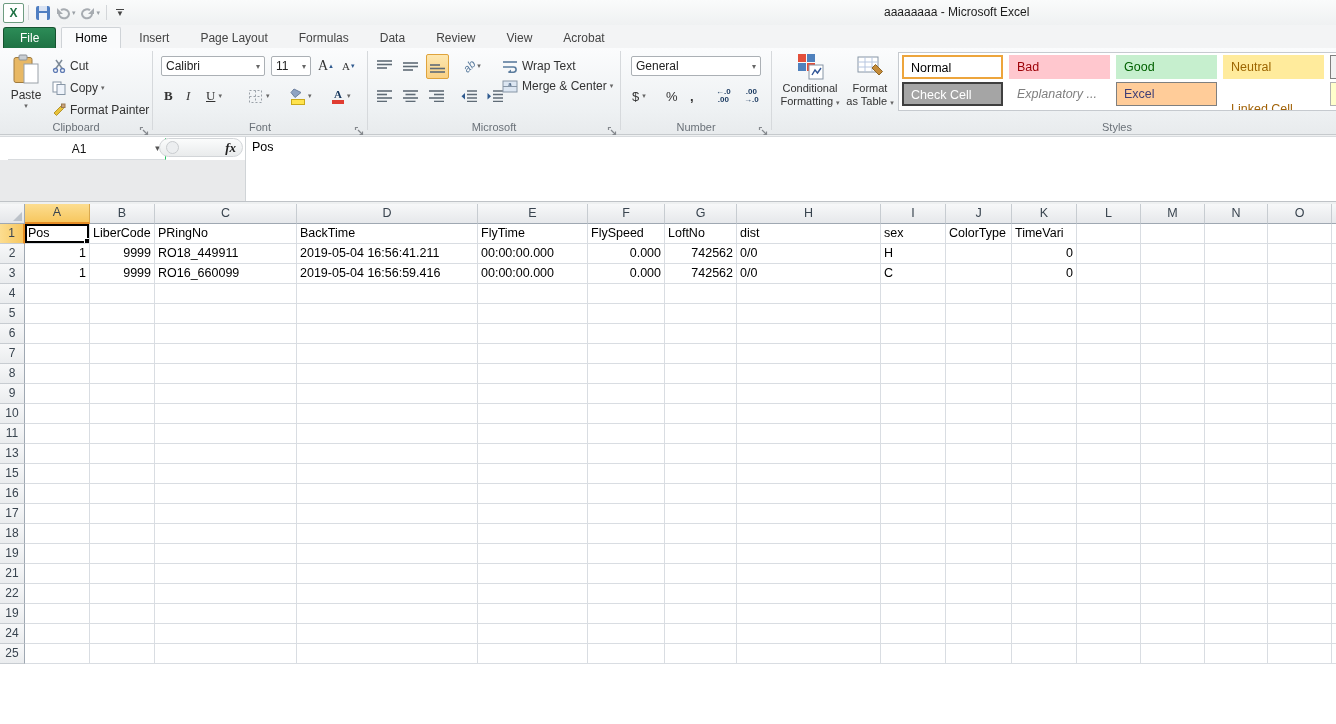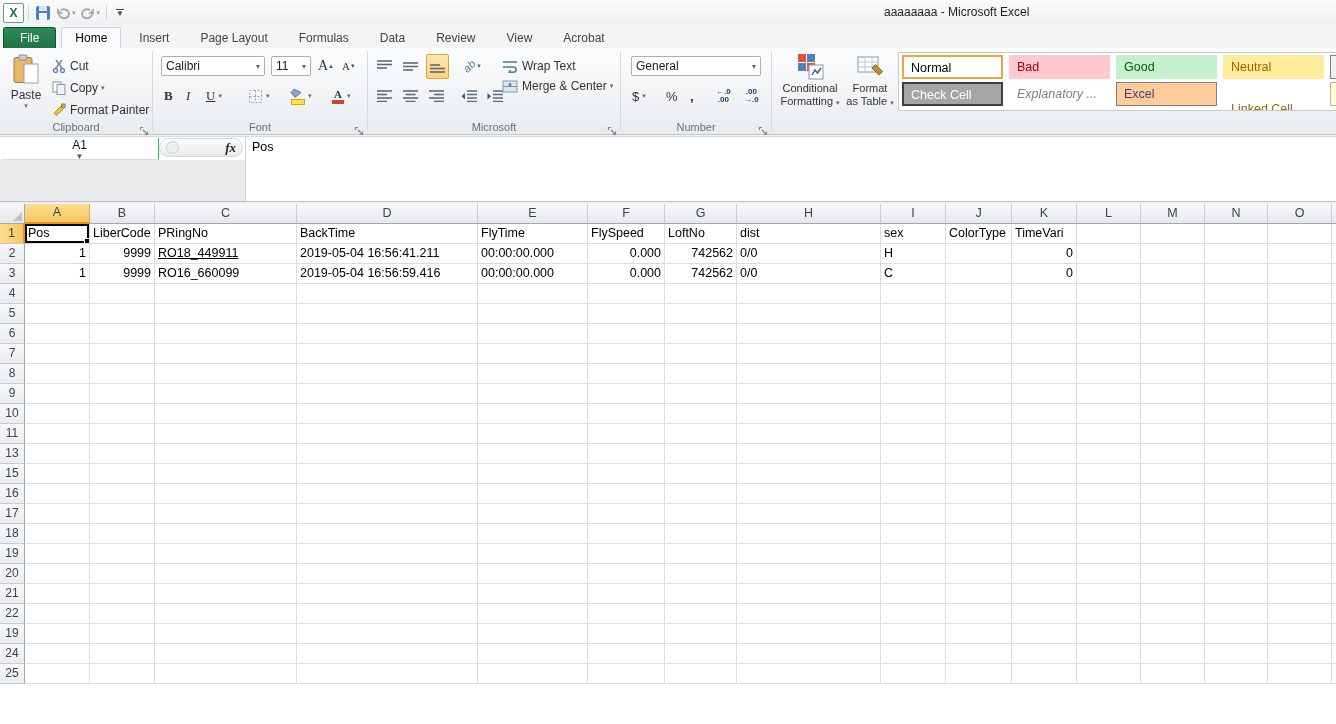--- a/index.html
+++ b/index.html
@@ -50,21 +50,21 @@
   .fcol .cbar{width:12px;height:4px;margin-top:1px;}
   .active-tool{background:linear-gradient(#fde7b0,#fad184);border:1px solid #dfa33c;border-radius:2px;}
   .dectxt{font-size:8px;color:#17375e;line-height:8px;text-align:center;font-weight:bold;}
   
   .bigbtn{position:absolute;top:5px;display:flex;flex-direction:column;align-items:center;font-size:11px;color:#333;line-height:13px;text-align:center;}
   .bigbtn svg{margin-bottom:2px;}
   .style-frame{position:absolute;left:126px;top:4px;right:-2px;height:57px;background:#fff;border:1px solid #c6cacf;overflow:hidden;}
   .sg-cell{position:absolute;width:101px;height:24px;box-sizing:border-box;font-size:12.5px;line-height:22px;padding-left:7px;overflow:hidden;white-space:nowrap;border:1px solid transparent;}
   
   .fbar{position:absolute;top:136px;left:0;right:0;height:66px;background:#fff;border-top:1px solid #d8dbde;border-bottom:1px solid #bfc3c7;box-sizing:border-box;}
-  .namebox{position:absolute;left:1px;top:1px;width:157px;height:21px;background:#fff;border-right:1px solid #22c55e;border-bottom:1px solid #d8dbde;display:flex;align-items:center;font-size:12px;color:#111;flex-direction:column;}
+  .namebox{position:absolute;left:8px;top:1px;width:157px;height:21px;background:#fff;border-right:1px solid #22c55e;border-bottom:1px solid #d8dbde;display:flex;align-items:center;font-size:12px;color:#111;}
   .namebox .nm{flex:1;text-align:center;}
   .nb-arrow{width:15px;font-size:8px;color:#555;text-align:center;}
   .fx-pill{position:absolute;left:159px;top:1px;width:84px;height:19px;border:1px solid #d2d5d8;border-radius:10px;background:linear-gradient(#fbfcfc,#e9ebec);display:flex;align-items:center;padding:0 6px;box-sizing:border-box;}
   .pill-circle{width:11px;height:11px;border-radius:50%;background:#eceef0;border:1px solid #c9cccf;}
   .fx-txt{margin-left:auto;font-size:13px;font-style:italic;font-family:"Liberation Serif",serif;color:#222;font-weight:bold;}
   .fbar-left-fill{position:absolute;left:0;top:23px;width:245px;bottom:0;background:#e9eaeb;}
   .fx-divider{position:absolute;left:245px;top:0;bottom:0;width:1px;background:#d0d4d7;}
   .formula-input{position:absolute;left:252px;top:3px;right:4px;font-size:12.5px;color:#000;}
   
   #grid{position:absolute;top:204px;left:0;width:1336px;height:520px;background:#fff;overflow:hidden;}
@@ -414,20 +414,21 @@
           <div class="sg-cell" style="left: 110px; top: 2px; background: rgb(255, 199, 206); color: rgb(156, 0, 6);">Bad</div>
           <div class="sg-cell" style="left: 217px; top: 2px; background: rgb(198, 239, 206); color: rgb(0, 97, 0);">Good</div>
           <div class="sg-cell" style="left: 324px; top: 2px; background: rgb(255, 235, 156); color: rgb(156, 101, 0);">Neutral</div>
           <div class="sg-cell" style="left: 431px; top: 2px; background: rgb(242, 242, 242); color: rgb(250, 125, 0); border: 1px solid rgb(127, 127, 127);">Ca</div>
           <div class="sg-cell" style="left: 3px; top: 29px; background: rgb(165, 165, 165); color: rgb(255, 255, 255); border: 2px solid rgb(63, 63, 63);">Check Cell</div>
           <div class="sg-cell" style="left: 110px; top: 29px; background: rgb(255, 255, 255); color: rgb(127, 127, 127); font-style: italic;">Explanatory ...</div>
           <div class="sg-cell" style="left: 217px; top: 29px; background: rgb(255, 204, 153); color: rgb(63, 63, 118); border: 1px solid rgb(127, 127, 127);">Excel</div>
           <div class="sg-cell" style="left: 324px; top: 44px; background: rgb(255, 255, 255); color: #a16207; border-bottom: 4px double rgb(250, 125, 0);">Linked Cell</div>
           <div class="sg-cell" style="left: 431px; top: 29px; background: rgb(255, 255, 204); color: rgb(31, 31, 31); border: 1px solid rgb(178, 178, 178);">Ne</div>
         </div>
+      <div class="glabel styles-label">Styles</div>
     </div>
   </div>
 
   <div class="fbar">
     <div class="namebox">
       <span class="nm">A1</span>
       <span class="nb-arrow">▼</span>
     </div>
     <div class="fx-pill">
       <span class="pill-circle"></span>
@@ -476,21 +477,21 @@
         <div class="g-cell" style="width: 64px;"></div>
         <div class="g-cell" style="width: 64px;"></div>
         <div class="g-cell" style="width: 63px;"></div>
         <div class="g-cell" style="width: 64px;"></div>
         <div class="g-cell" style="width: 8px;"></div>
       </div>
       <div class="g-row">
         <div class="rh">2</div>
         <div class="g-cell ar" style="width: 65px;">1</div>
         <div class="g-cell ar" style="width: 65px;">9999</div>
-        <div class="g-cell" style="width: 142px; text-decoration: underline;">RO18_449911</div>
+        <div class="g-cell" style="width: 142px;">RO18_449911</div>
         <div class="g-cell" style="width: 181px;">2019-05-04 16:56:41.211</div>
         <div class="g-cell" style="width: 110px;">00:00:00.000</div>
         <div class="g-cell ar" style="width: 77px;">0.000</div>
         <div class="g-cell ar" style="width: 72px;">742562</div>
         <div class="g-cell" style="width: 144px;">0/0</div>
         <div class="g-cell" style="width: 65px;">H</div>
         <div class="g-cell" style="width: 66px;"></div>
         <div class="g-cell ar" style="width: 65px;">0</div>
         <div class="g-cell" style="width: 64px;"></div>
         <div class="g-cell" style="width: 64px;"></div>
@@ -777,39 +778,20 @@
         <div class="g-cell" style="width: 65px;"></div>
         <div class="g-cell" style="width: 66px;"></div>
         <div class="g-cell" style="width: 65px;"></div>
         <div class="g-cell" style="width: 64px;"></div>
         <div class="g-cell" style="width: 64px;"></div>
         <div class="g-cell" style="width: 63px;"></div>
         <div class="g-cell" style="width: 64px;"></div>
         <div class="g-cell" style="width: 8px;"></div>
       </div>
       <div class="g-row">
-        <div class="rh">20</div>
-        <div class="g-cell" style="width: 65px;"></div>
-        <div class="g-cell" style="width: 65px;"></div>
-        <div class="g-cell" style="width: 142px;"></div>
-        <div class="g-cell" style="width: 181px;"></div>
-        <div class="g-cell" style="width: 110px;"></div>
-        <div class="g-cell" style="width: 77px;"></div>
-        <div class="g-cell" style="width: 72px;"></div>
-        <div class="g-cell" style="width: 144px;"></div>
-        <div class="g-cell" style="width: 65px;"></div>
-        <div class="g-cell" style="width: 66px;"></div>
-        <div class="g-cell" style="width: 65px;"></div>
-        <div class="g-cell" style="width: 64px;"></div>
-        <div class="g-cell" style="width: 64px;"></div>
-        <div class="g-cell" style="width: 63px;"></div>
-        <div class="g-cell" style="width: 64px;"></div>
-        <div class="g-cell" style="width: 8px;"></div>
-      </div>
-      <div class="g-row">
         <div class="rh">21</div>
         <div class="g-cell" style="width: 65px;"></div>
         <div class="g-cell" style="width: 65px;"></div>
         <div class="g-cell" style="width: 142px;"></div>
         <div class="g-cell" style="width: 181px;"></div>
         <div class="g-cell" style="width: 110px;"></div>
         <div class="g-cell" style="width: 77px;"></div>
         <div class="g-cell" style="width: 72px;"></div>
         <div class="g-cell" style="width: 144px;"></div>
         <div class="g-cell" style="width: 65px;"></div>

